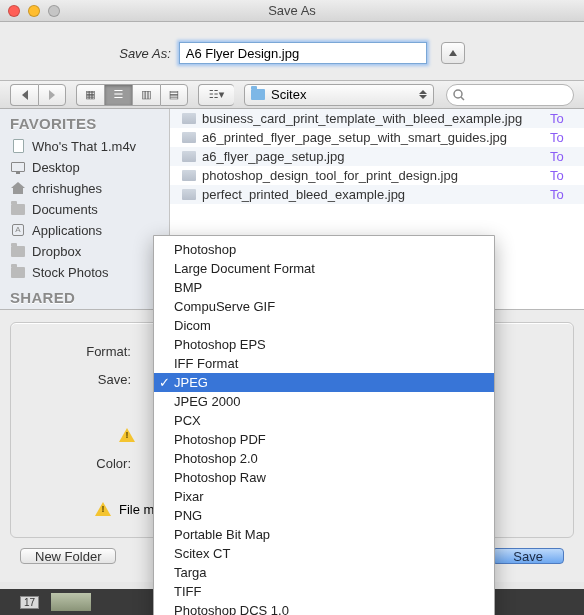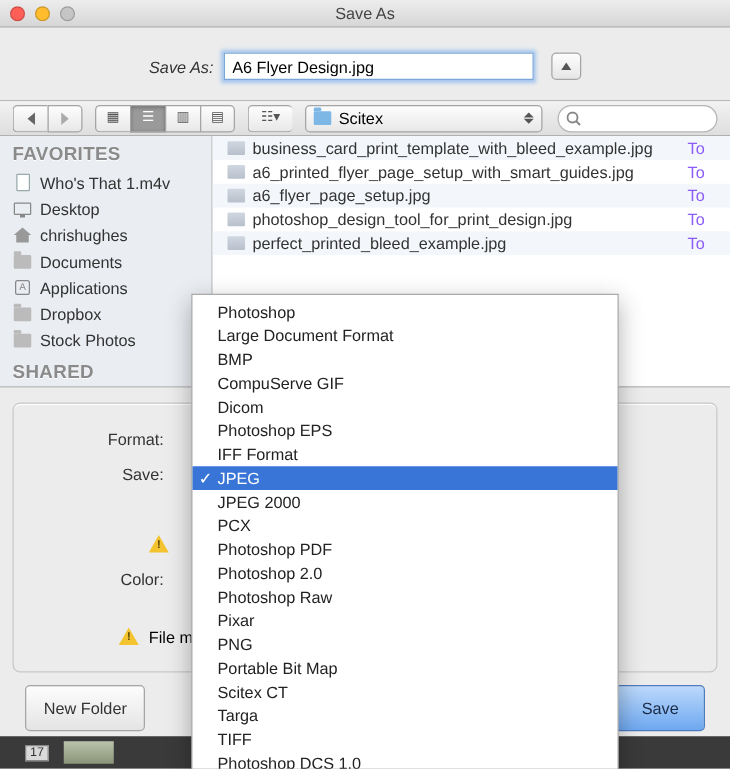--- a/index.html
+++ b/index.html
@@ -70,21 +70,21 @@
 .fl-date { width: 30px; color: #8b5cf6; }
 
 .lower-panel { background: #ececec; padding: 12px 10px 10px; position: relative; border-top:1px solid #b8b8b8;}
 .form-box { background: #ececec; border: 1px solid #c8c8c8; border-radius: 6px; padding: 14px 20px; box-shadow: inset 0 1px 0 #fff; }
 .form-row { display: flex; align-items: center; min-height: 28px; gap: 8px; }
 .form-label { width: 100px; text-align: right; color: #333; }
 .warn-tri { width:0;height:0;border-left:8px solid transparent;border-right:8px solid transparent;border-bottom:14px solid #f4c430; position:relative;}
 .warn-tri::after{content:"!";position:absolute;top:2px;left:-2px;width:4px;text-align:center;font-size:9px;font-weight:bold;color:#5a4500;}
 
 .btn-row { display: flex; align-items: center; padding: 10px 10px 8px; gap: 8px; }
-.btn { height: 37px; padding: 0 14px; background: linear-gradient(#fdfdfd,#e4e4e4); border: 1px solid #a5a5a5; border-radius: 4px; cursor: pointer; font-size: 13px; color: #333; }
+.btn { height: 16px; padding: 0 14px; background: linear-gradient(#fdfdfd,#e4e4e4); border: 1px solid #a5a5a5; border-radius: 4px; cursor: pointer; font-size: 13px; color: #333; }
 .btn.primary { background: linear-gradient(#bcd9fb,#6ea8f0); border-color: #4e7bc0; color: #1a2a45; padding: 0 20px; font-weight: 500;}
 
 .dropdown-menu { position: absolute; left: 153px; top: 235px; width: 342px; background: #fff; border: 1px solid #aaa; border-radius: 0 0 6px 6px; box-shadow: 0 6px 20px rgba(0,0,0,0.3); z-index: 100; padding: 4px 0;}
 .dd-item { padding: 1px 20px; cursor: pointer; color: #222; line-height: 17px;}
 .dd-item.selected { background: #3875d7; color: #fff; position:relative;}
 .dd-item.selected::before { content: "✓"; position: absolute; left: 5px; }
 
 .bottom-strip { position:absolute; bottom:0; left:0; right:0; height:26px; background:#3a3a3a; display:flex; align-items:center; padding:0 20px; gap:6px;}
 .strip-num { background:#dadada; color:#333; font-size:10px; padding:0 3px; border:1px solid #888;}
 .strip-thumb { width:40px; height:18px; background:linear-gradient(#bbc4aa,#8a9478); margin-left:6px;}

